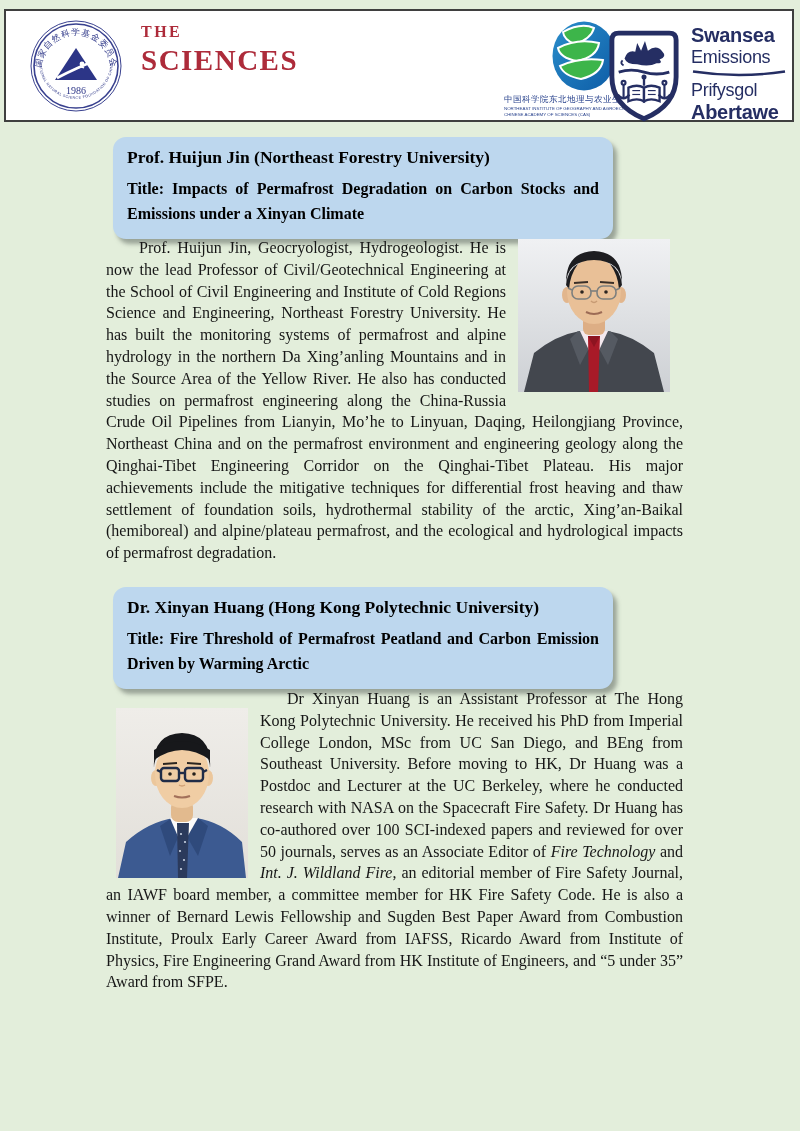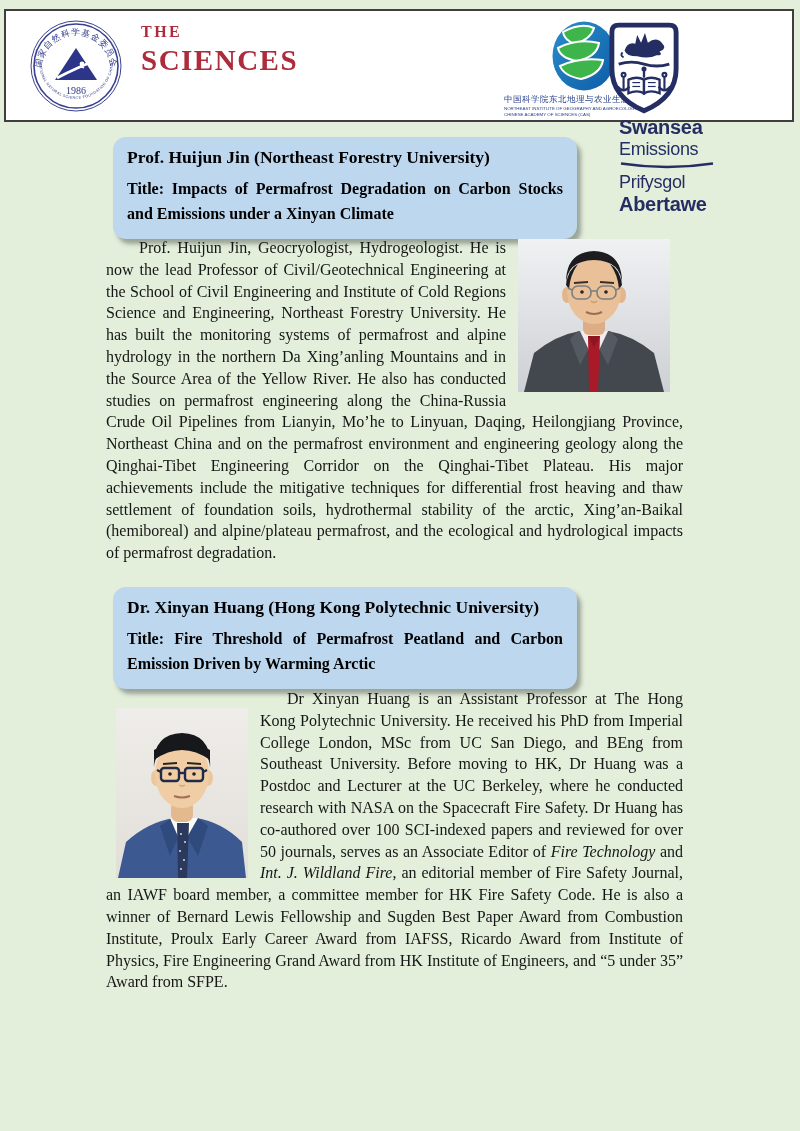--- a/index.html
+++ b/index.html
@@ -16,30 +16,30 @@
   }
   .nsfc{position:absolute;left:22px;top:7px;width:96px;height:96px;}
   .rs{position:absolute;left:135px;top:13px;color:#ad2b3a;line-height:1;}
   .rs .rs1{font-size:16px;font-weight:700;letter-spacing:2.5px;margin-bottom:6px;}
   .rs .rs2{font-size:29px;font-weight:700;letter-spacing:1.5px;margin-bottom:4px;}
   .rs .rs3{font-size:29px;font-weight:700;letter-spacing:1.5px;}
   .iga{position:absolute;left:468px;top:9px;width:160px;text-align:left;margin-left:30px;}
   .iga-globe{display:block;margin:0 auto;}
   .iga-cn{font-size:8.5px;color:#27418c;letter-spacing:.5px;white-space:nowrap;margin-top:2px;font-family:"Liberation Sans",sans-serif;}
   .iga-en{font-size:4.4px;color:#27418c;line-height:1.3;white-space:nowrap;font-family:"Liberation Sans",sans-serif;}
-  .swansea{position:absolute;left:602px;top:11px;display:flex;align-items:flex-start;flex-direction:column;}
+  .swansea{position:absolute;left:602px;top:11px;display:flex;align-items:flex-end;}
   .sw-text{margin-left:11px;color:#252e63;font-family:"Liberation Sans",sans-serif;line-height:1;margin-top:3px;}
   .sw1{font-size:20px;font-weight:700;letter-spacing:-.3px;}
   .sw2{font-size:18px;font-weight:400;margin-top:3px;letter-spacing:-.3px;}
   .sw-swoosh{display:block;margin:3px 0 3px 0;}
   .sw3{font-size:18px;font-weight:400;letter-spacing:-.3px;}
   .sw4{font-size:20px;font-weight:700;margin-top:3px;letter-spacing:-.3px;}
   
   .bluebox{
-    position:absolute;left:113px;width:464px;box-sizing:border-box;
+    position:absolute;left:113px;width:500px;box-sizing:border-box;
     background:#bdd7ee;border-radius:13px;
     box-shadow:4px 5px 4px rgba(95,104,96,.55);
     padding:10px 14px 12px 14px;
   }
   .bb-name{font-size:17.5px;font-weight:700;color:#000;}
   .bb-title{font-size:16px;font-weight:700;color:#000;text-align:justify;margin-top:9px;line-height:1.55;}
   #box1{top:137px;}
   #box2{top:587px;}
   
   .para{

